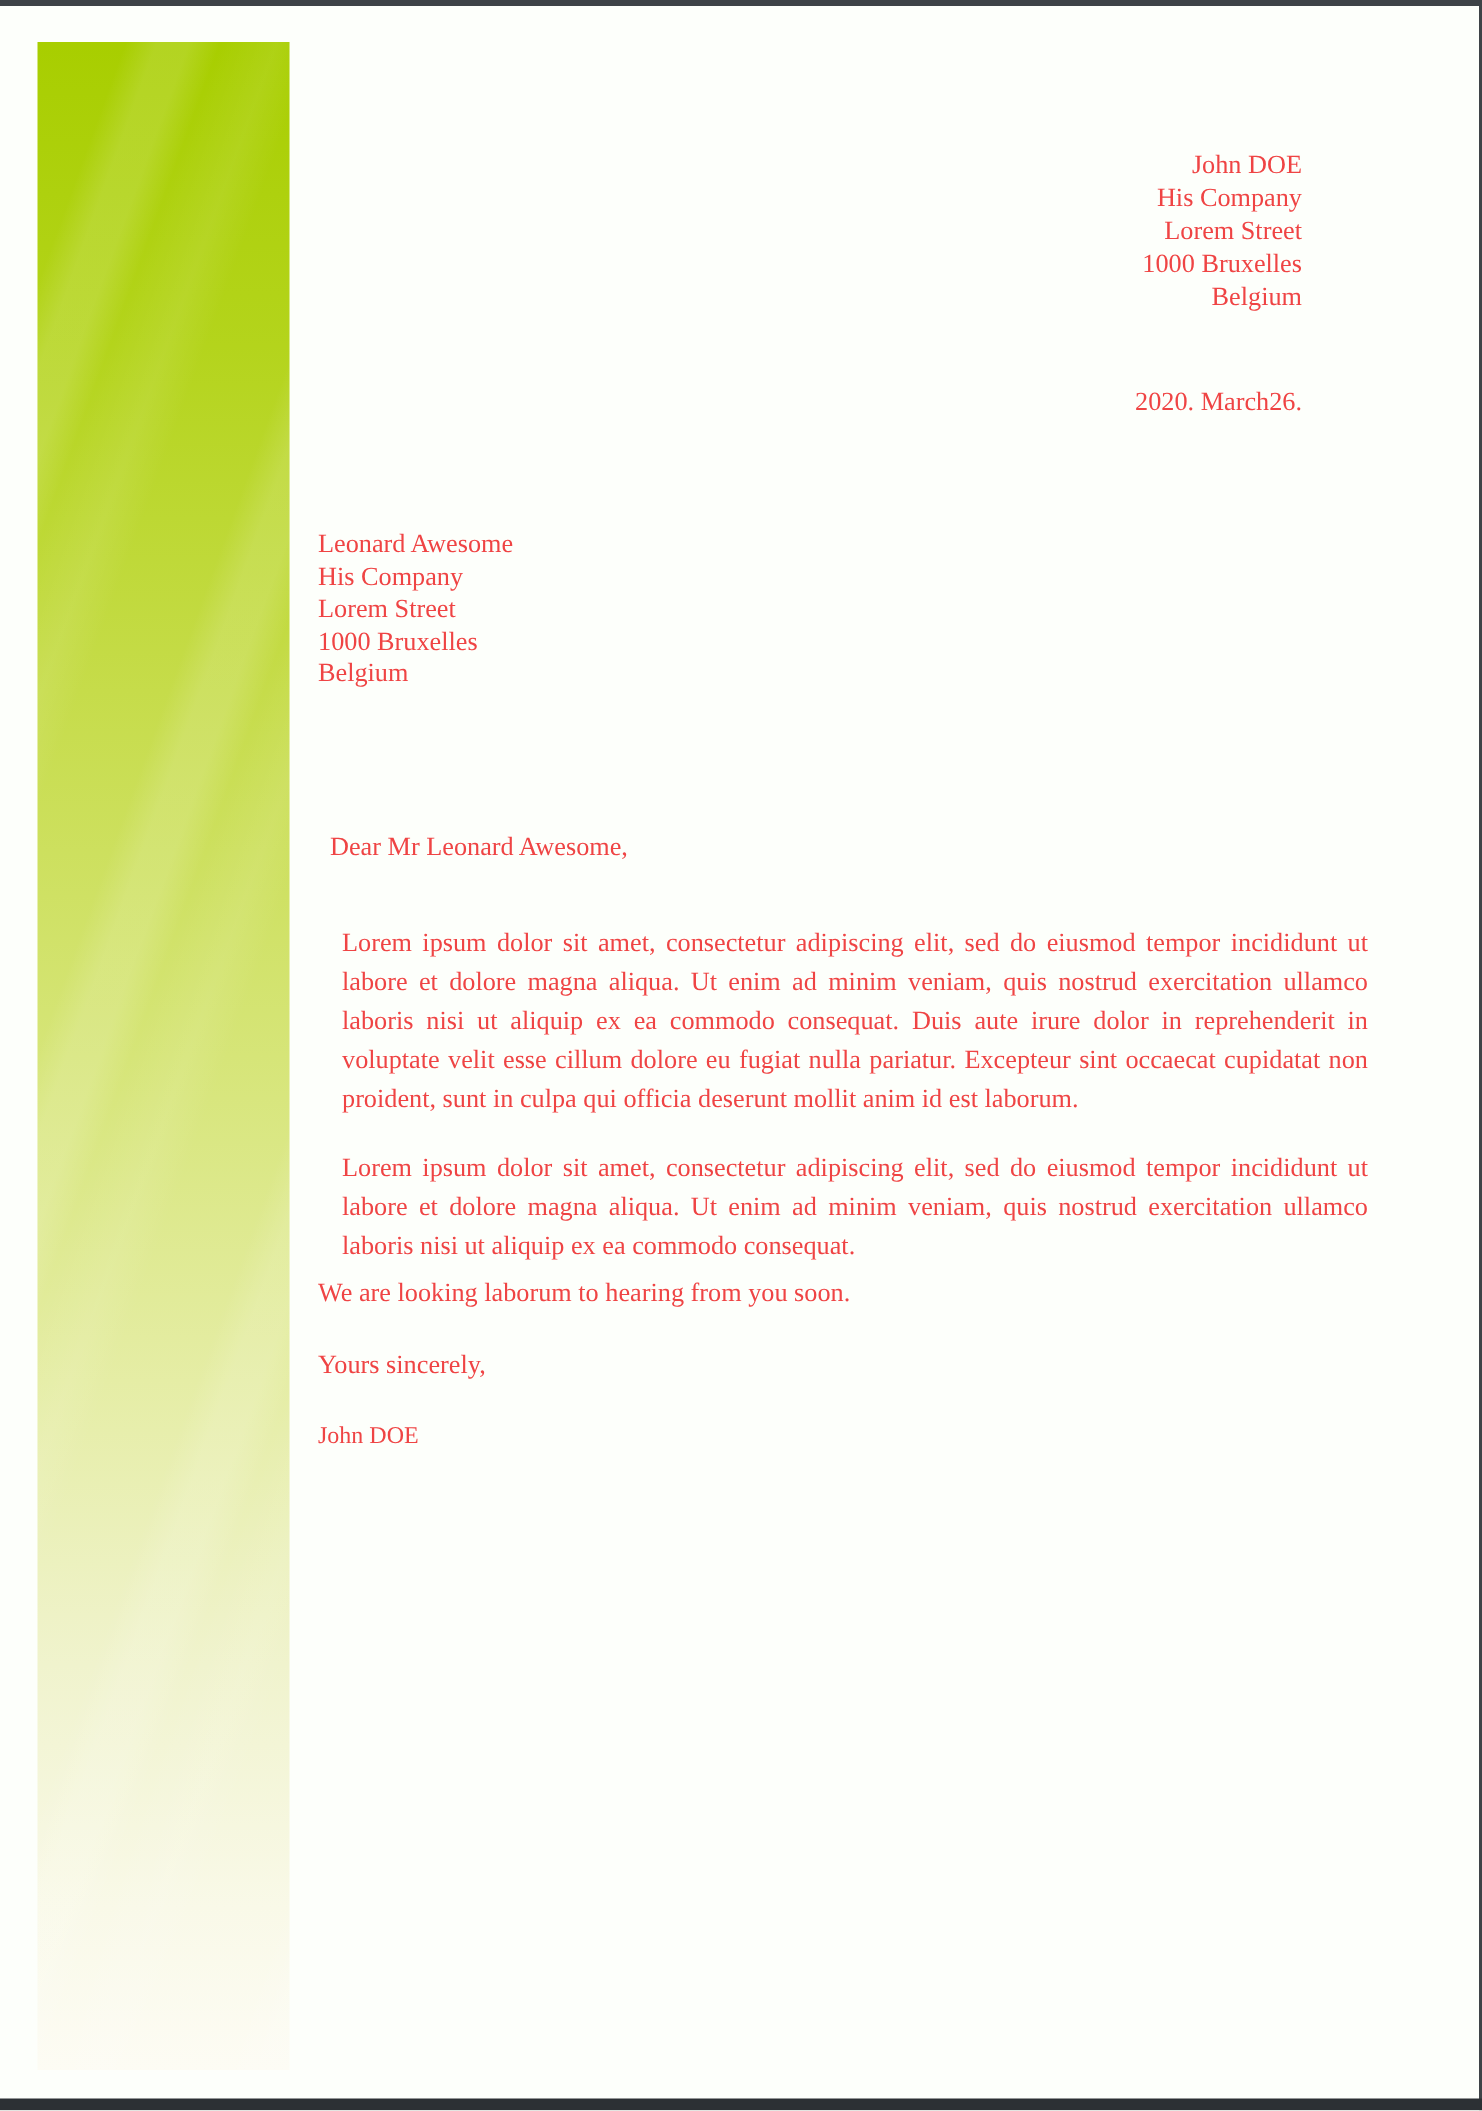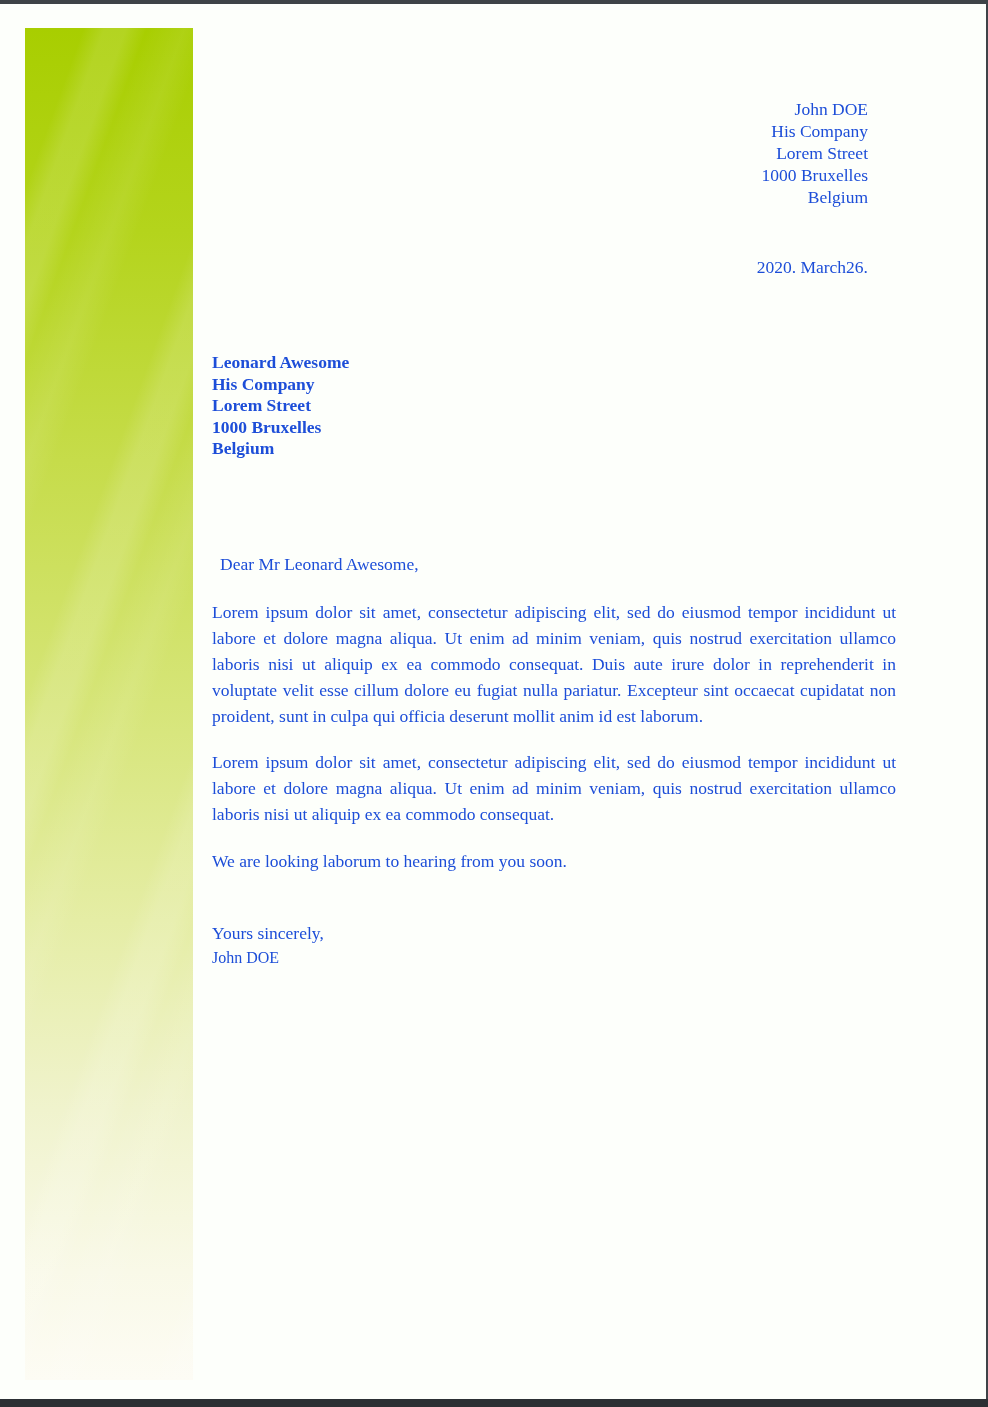--- a/index.html
+++ b/index.html
@@ -7,21 +7,21 @@
     padding: 0;
     background: #fdfffb;
     font-family: "Liberation Serif", "DejaVu Serif", serif;
   }
   .page {
     position: relative;
     width: 988px;
     height: 1407px;
     background: #fdfffb;
     overflow: hidden;
-    color: #1d4ed8;
+    color: #ef4444;
   }
   
   .edge-top {
     position: absolute; top: 0; left: 0;
     width: 100%; height: 4px;
     background: #3e4347;
   }
   .edge-right {
     position: absolute; top: 0; right: 0;
     width: 2px; height: 100%;
@@ -70,38 +70,37 @@
     right: 120px;
     text-align: right;
     line-height: 22px;
     margin-left: 22px;
   }
   .recipient {
     top: 352px;
     left: 212px;
     text-align: left;
     line-height: 21.5px;
-    font-weight: bold;
   }
   .salutation {
     top: 551px;
     left: 220px;
     line-height: 26px;
   }
   .para {
     left: 212px;
     width: 684px;
     line-height: 26px;
     text-align: justify;
-    margin: 0;
+    margin: 16px;
   }
   .para-1 { top: 599px; }
   .para-2 { top: 749px; }
   .closing-line { top: 848px; left: 212px; line-height: 26px; }
-  .signoff     { top: 896px; left: 212px; line-height: 26px; margin-top: 24px; }
+  .signoff     { top: 896px; left: 212px; line-height: 26px; }
   .signature   { top: 946px; left: 212px; line-height: 24px; font-size: 16px; }
 </style>
 </head>
 <body>
 
 <div class="page">
 
   <div class="band"></div>
 
   <div class="txt sender">

